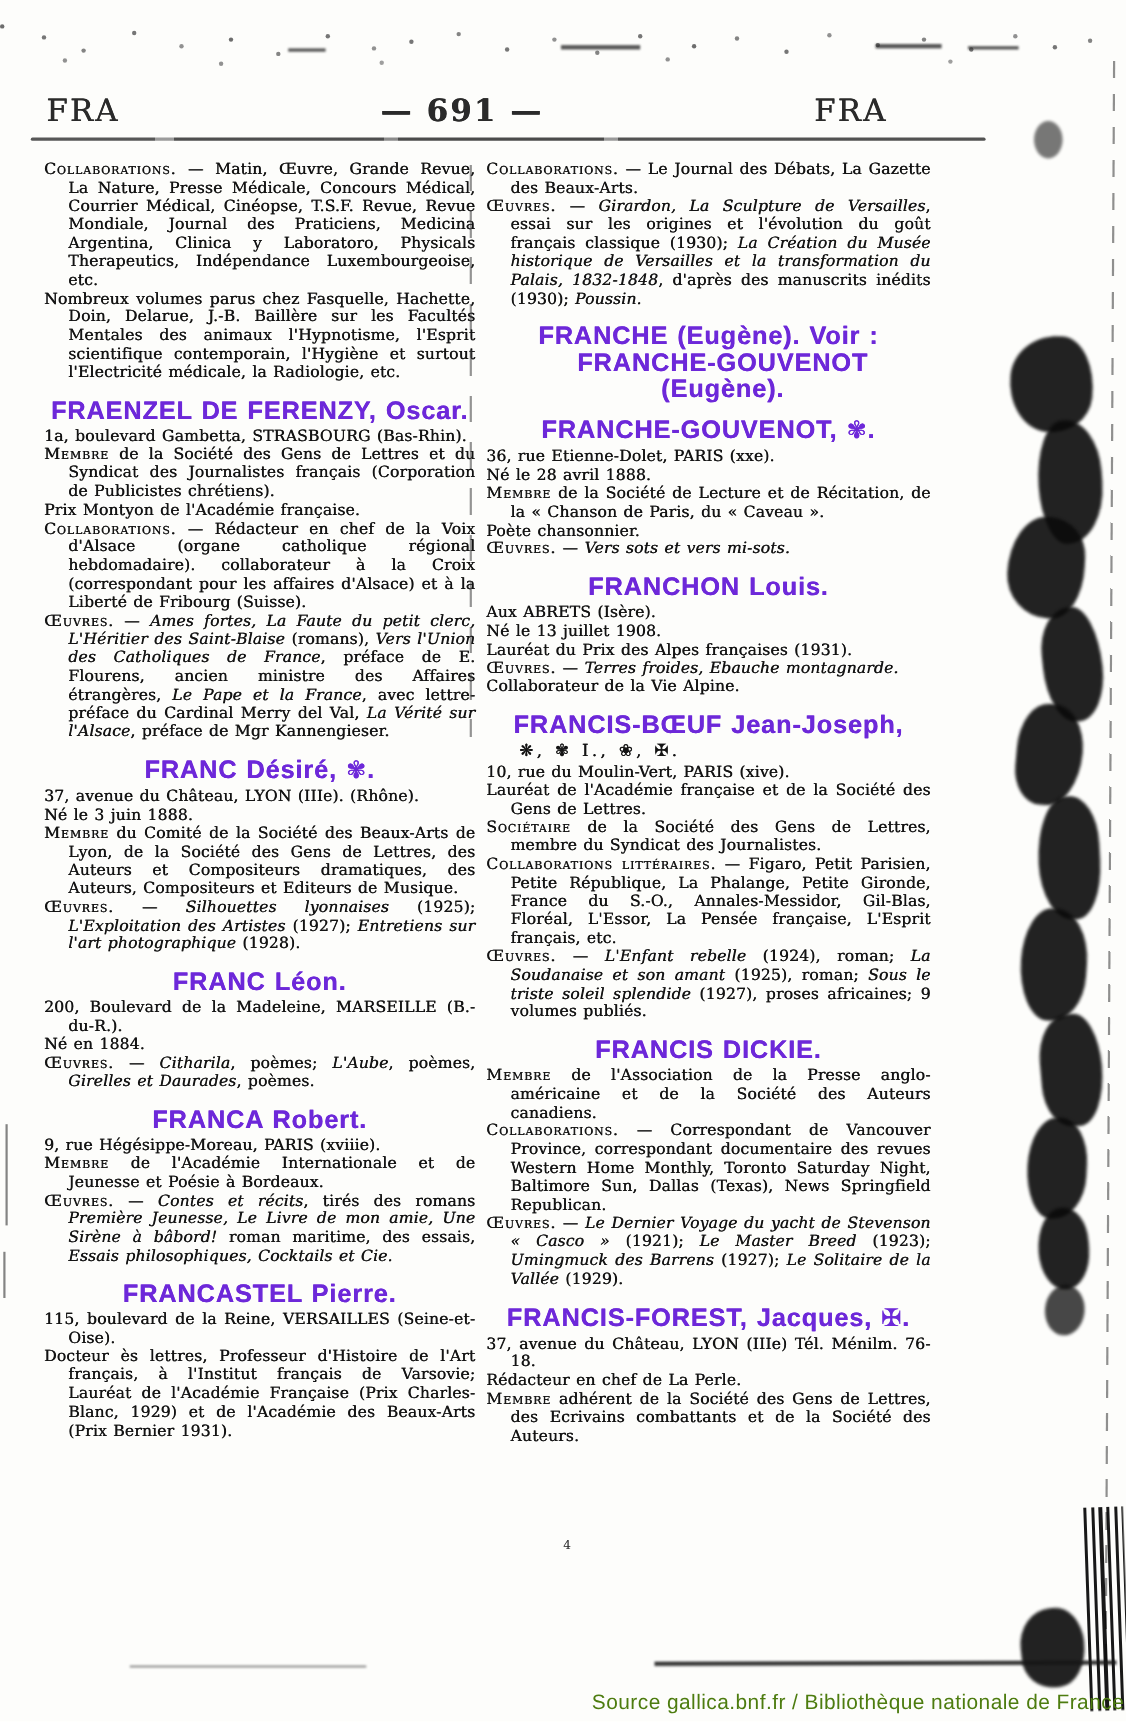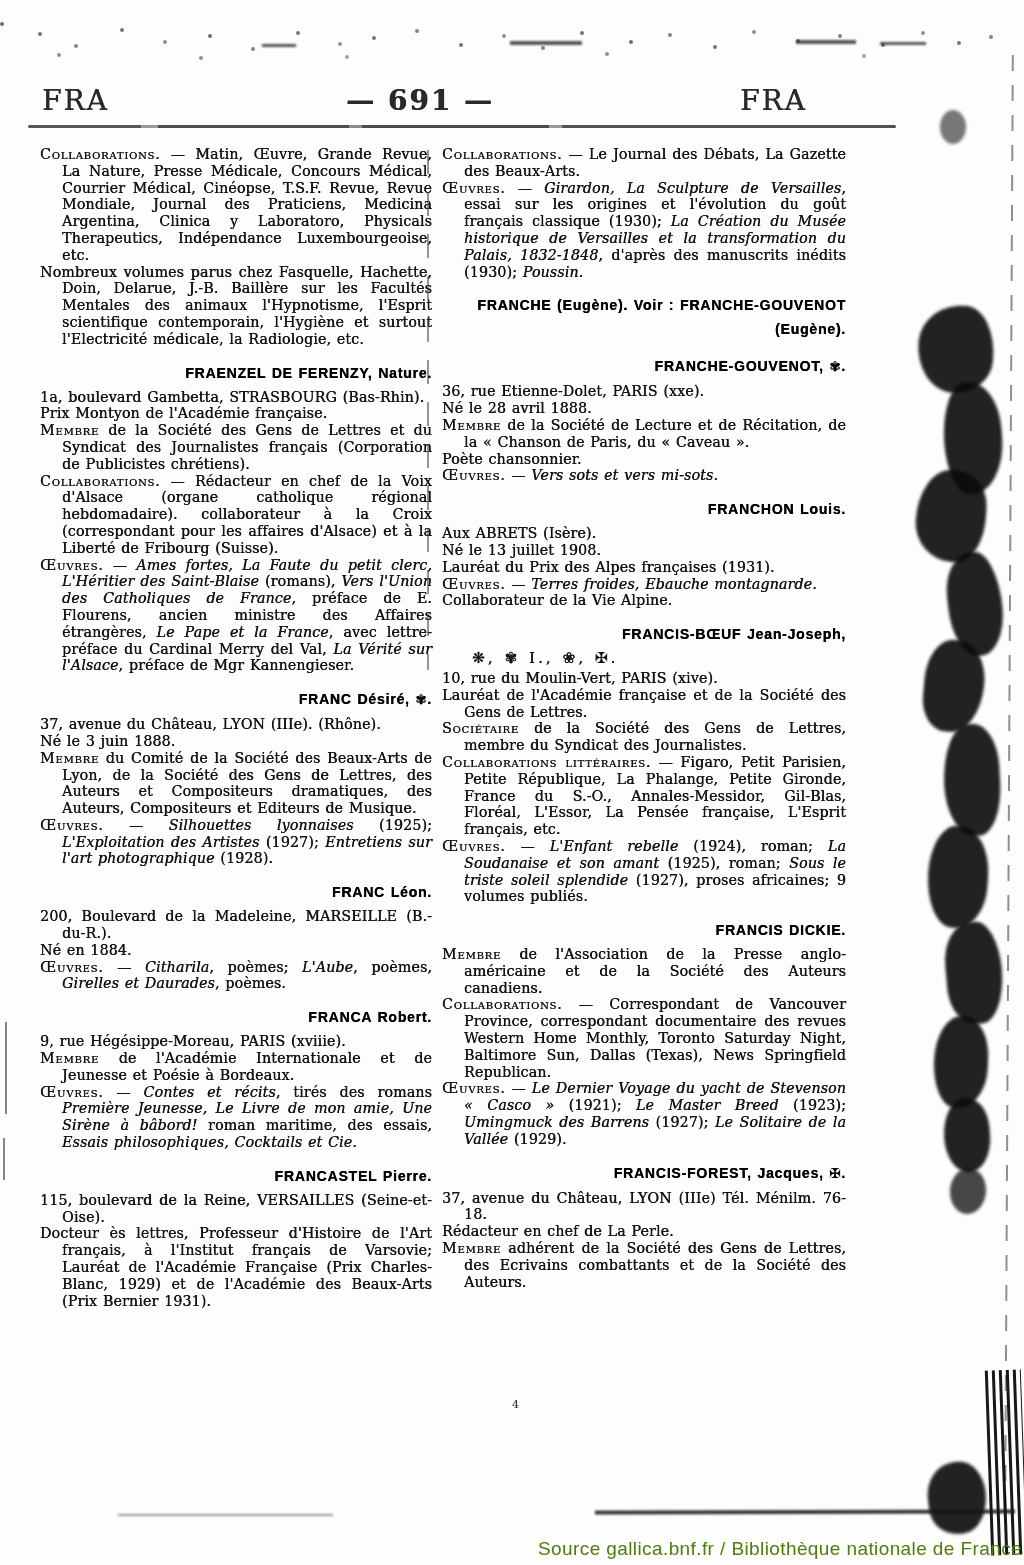--- a/index.html
+++ b/index.html
@@ -26,23 +26,23 @@
   .col{
     position:absolute;top:146px;text-align:justify;
     font-size:14.2px;line-height:16.8px;letter-spacing:.15px;word-spacing:1px;
     text-shadow:0.35px 0 currentColor;
   }
   #col-left{left:40px;width:392px;}
   #col-right{left:442px;width:404px;}
   .para{margin:0;padding-left:22px;text-indent:-22px;}
   .heading{
     font-family:"Liberation Sans","DejaVu Sans",sans-serif;
-    font-size:14px;line-height:24px;font-weight:700;letter-spacing:.8px;
+    font-size:23px;line-height:24px;font-weight:700;letter-spacing:.8px;
     margin:13px 0 4px 0;padding-left:26px;text-indent:-26px;
-    text-align:right;color:#000000;text-shadow:0.3px 0 currentColor;
+    text-align:center;color:#6d28d9;text-shadow:0.3px 0 currentColor;
   }
   .decor{margin:1px 0 3px 0;padding-left:30px;font-size:16px;letter-spacing:3px;text-align:left;}
   .seg-n{}
   .seg-i{font-style:italic;}
   .seg-sc{font-variant:small-caps;letter-spacing:.8px;}
   .seg-sym{font-size:.95em;}
   
   .artifact{position:absolute;pointer-events:none;}
   .blob{background:#0b0b0b;filter:blur(1.6px);opacity:.9;}
   #divider-dashes{
@@ -102,24 +102,24 @@
   <div class="artifact smudge" style="left:880px;top:42px;width:46px;height:3px;"></div>
 
   <div class="runhead" id="head-left">FRA</div>
   <div class="runhead" id="head-center">— 691 —</div>
   <div class="runhead" id="head-right">FRA</div>
   <div id="head-rule"></div>
 
   <div class="col" id="col-left">
       <p class="para"><span class="seg-sc">Collaborations.</span><span class="seg-n"> — Matin, Œuvre, Grande Revue, La Nature, Presse Médicale, Concours Médical, Courrier Médical, Cinéopse, T.S.F. Revue, Revue Mondiale, Journal des Praticiens, Medicina Argentina, Clinica y Laboratoro, Physicals Therapeutics, Indépendance Luxembourgeoise, etc.</span></p>
       <p class="para"><span class="seg-n">Nombreux volumes parus chez Fasquelle, Hachette, Doin, Delarue, J.-B. Baillère sur les Facultés Mentales des animaux l'Hypnotisme, l'Esprit scientifique contemporain, l'Hygiène et surtout l'Electricité médicale, la Radiologie, etc.</span></p>
-      <h3 class="heading"><span class="seg-n">FRAENZEL DE FERENZY, Nature.</span></h3>
+      <h3 class="heading"><span class="seg-n">FRAENZEL DE FERENZY, Oscar.</span></h3>
       <p class="para"><span class="seg-n">1a, boulevard Gambetta, STRASBOURG (Bas-Rhin).</span></p>
+      <p class="para"><span class="seg-sc">Membre</span><span class="seg-n"> de la Société des Gens de Lettres et du Syndicat des Journalistes français (Corporation de Publicistes chrétiens).</span></p>
       <p class="para"><span class="seg-n">Prix Montyon de l'Académie française.</span></p>
-      <p class="para"><span class="seg-sc">Membre</span><span class="seg-n"> de la Société des Gens de Lettres et du Syndicat des Journalistes français (Corporation de Publicistes chrétiens).</span></p>
       <p class="para"><span class="seg-sc">Collaborations.</span><span class="seg-n"> — Rédacteur en chef de la Voix d'Alsace (organe catholique régional hebdomadaire). collaborateur à la Croix (correspondant pour les affaires d'Alsace) et à la Liberté de Fribourg (Suisse).</span></p>
       <p class="para"><span class="seg-sc">Œuvres.</span><span class="seg-n"> — </span><span class="seg-i">Ames fortes, La Faute du petit clerc, L'Héritier des Saint-Blaise</span><span class="seg-n"> (romans), </span><span class="seg-i">Vers l'Union des Catholiques de France</span><span class="seg-n">, préface de E. Flourens, ancien ministre des Affaires étrangères, </span><span class="seg-i">Le Pape et la France</span><span class="seg-n">, avec lettre-préface du Cardinal Merry del Val, </span><span class="seg-i">La Vérité sur l'Alsace</span><span class="seg-n">, préface de Mgr Kannengieser.</span></p>
       <h3 class="heading"><span class="seg-n">FRANC Désiré, </span><span class="seg-sym">✾</span><span class="seg-n">.</span></h3>
       <p class="para"><span class="seg-n">37, avenue du Château, LYON (IIIe). (Rhône).</span></p>
       <p class="para"><span class="seg-n">Né le 3 juin 1888.</span></p>
       <p class="para"><span class="seg-sc">Membre</span><span class="seg-n"> du Comité de la Société des Beaux-Arts de Lyon, de la Société des Gens de Lettres, des Auteurs et Compositeurs dramatiques, des Auteurs, Compositeurs et Editeurs de Musique.</span></p>
       <p class="para"><span class="seg-sc">Œuvres.</span><span class="seg-n"> — </span><span class="seg-i">Silhouettes lyonnaises</span><span class="seg-n"> (1925); </span><span class="seg-i">L'Exploitation des Artistes</span><span class="seg-n"> (1927); </span><span class="seg-i">Entretiens sur l'art photographique</span><span class="seg-n"> (1928).</span></p>
       <h3 class="heading"><span class="seg-n">FRANC Léon.</span></h3>
       <p class="para"><span class="seg-n">200, Boulevard de la Madeleine, MARSEILLE (B.-du-R.).</span></p>
       <p class="para"><span class="seg-n">Né en 1884.</span></p>

